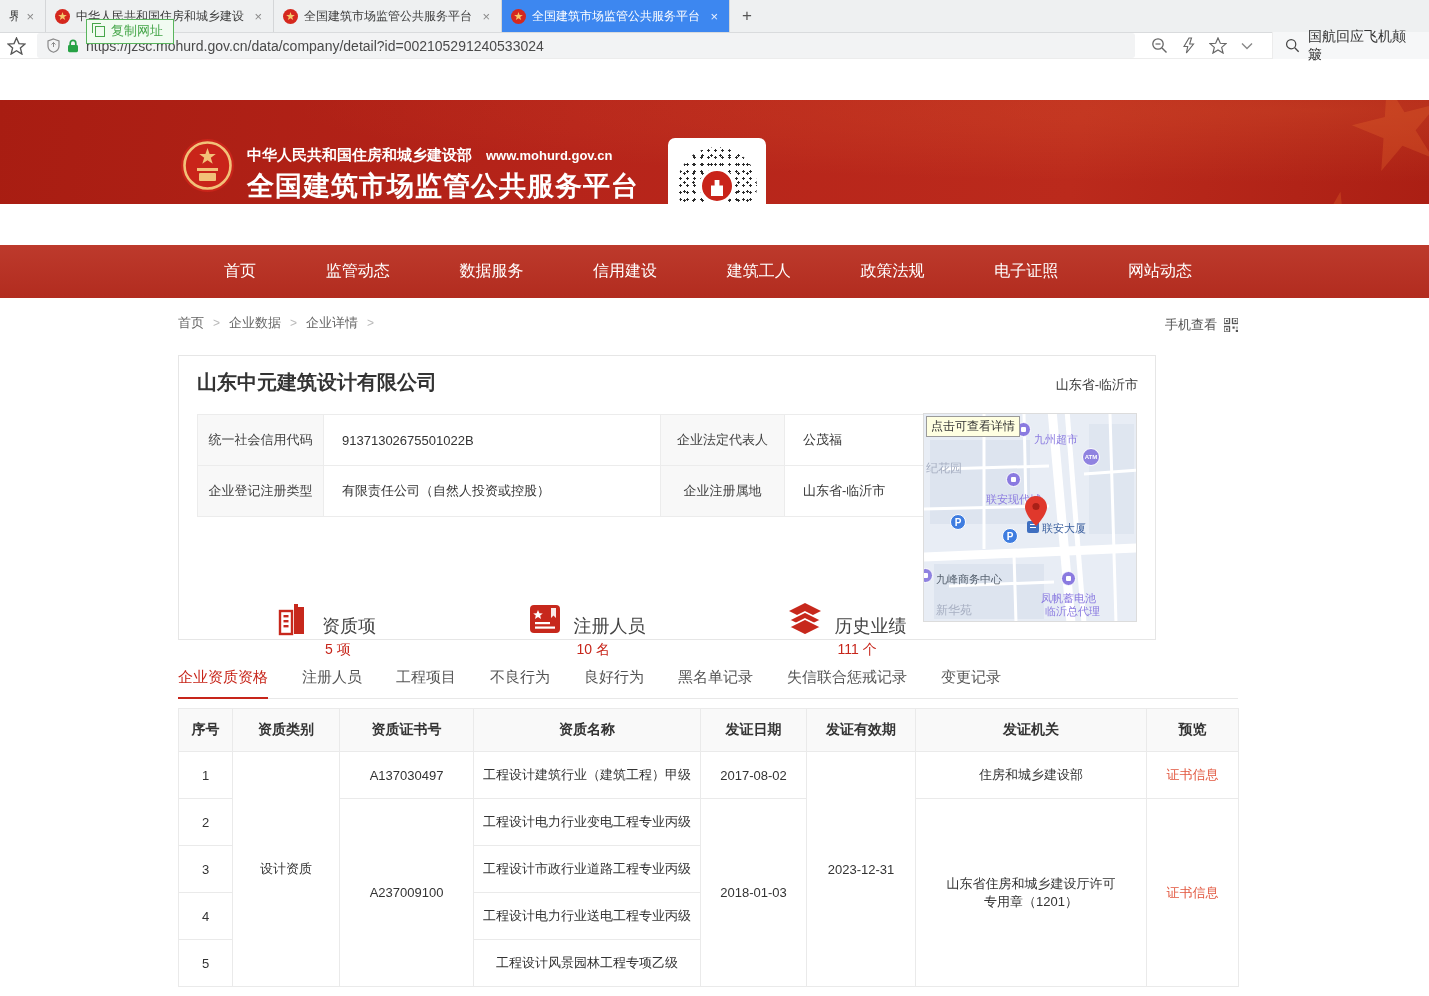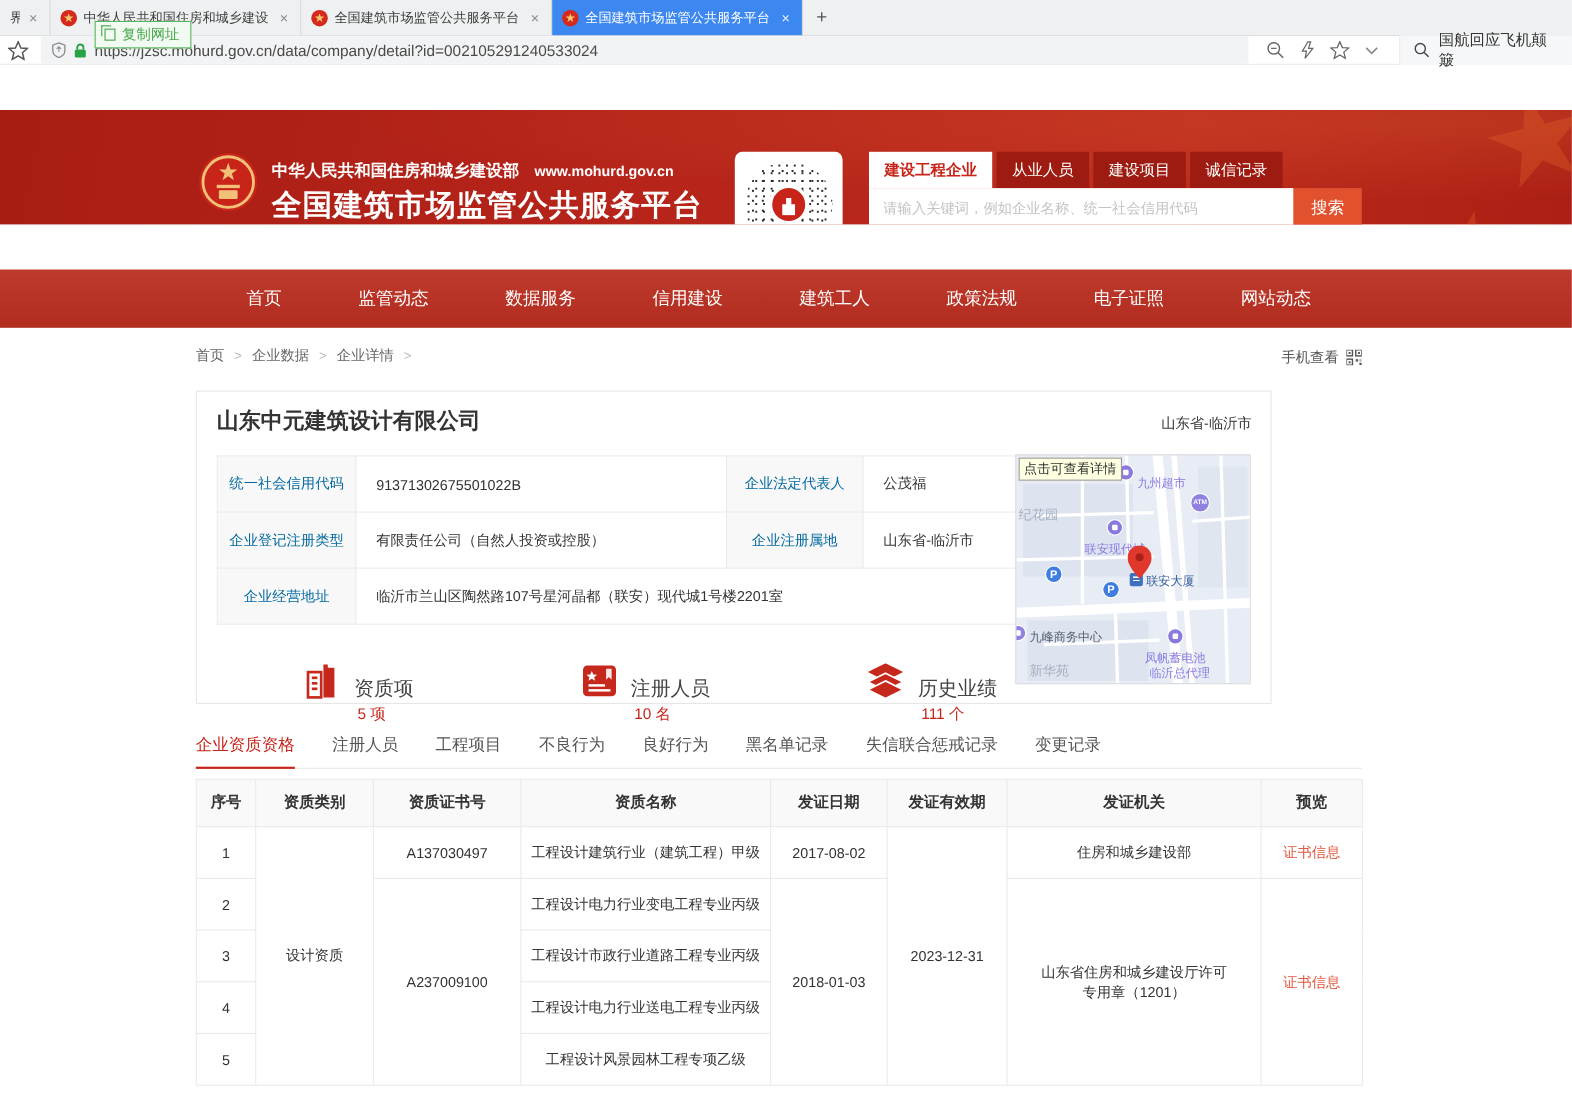--- a/index.html
+++ b/index.html
@@ -95,21 +95,21 @@
     font-size:13px; color:#555; }
 
   
   .company-card { position:absolute; top:355px; left:178px; width:978px; height:285px;
     border:1px solid #e6e6e6; background:#fff; }
   .company-name { position:absolute; left:18px; top:13px; font-size:20px; font-weight:bold; color:#333; }
   .company-region { position:absolute; right:17px; top:20px; font-size:13px; color:#333; }
 
   table.info-table { position:absolute; left:18px; top:58px; border-collapse:collapse; table-layout:fixed; }
   .info-table td { border:1px solid #ececec; height:51px; font-size:13px; }
-  .info-table td.lbl { background:#f8f8f8; text-align:center; color:#0369a1; }
+  .info-table td.lbl { background:#f8f8f8; text-align:center; color:#404040; }
   .info-table td.val { padding-left:18px; color:#333; }
 
   .stats { position:absolute; left:18px; top:222px; width:782px; display:flex; }
   .stat { width:260px; display:flex; justify-content:center; gap:13px; align-items:center; }
   .stat-txt { display:flex; flex-direction:column; gap:3px; }
   .stat-lbl { font-size:18px; color:#444;margin-top:36px; }
   .stat-val { font-size:14px; color:#c7251a; padding-left:3px; }
 
   
   .map { position:absolute; right:18px; top:57px; width:214px; height:209px; border:1px solid #dcdcdc;
@@ -267,32 +267,20 @@
     <div class="site-title">全国建筑市场监管公共服务平台</div>
 
     <div class="qr-box">
       <div class="qr-dots"></div>
       <div class="qr-center">
           <div class="qr-bldg"></div>
         </div>
       <div class="qr-badge">S</div>
     </div>
 
-    <div class="search-module">
-      <div class="search-tabs">
-        <div class="stab active">建设工程企业</div>
-        <div class="stab">从业人员</div>
-        <div class="stab">建设项目</div>
-        <div class="stab">诚信记录</div>
-      </div>
-      <div class="search-row">
-        <input class="search-input" placeholder="请输入关键词，例如企业名称、统一社会信用代码" style="">
-        <button class="search-btn">搜索</button>
-      </div>
-    </div>
   </div>
 </div>
 
 <div class="site-nav">
   <div class="nav-inner">
     <span class="nav-item">首页</span>
     <span class="nav-item">监管动态</span>
     <span class="nav-item">数据服务</span>
     <span class="nav-item">信用建设</span>
     <span class="nav-item">建筑工人</span>
@@ -343,24 +331,20 @@
       <td class="lbl">统一社会信用代码</td>
       <td class="val">91371302675501022B</td>
       <td class="lbl">企业法定代表人</td>
       <td class="val">公茂福</td>
     </tr>
     <tr>
       <td class="lbl">企业登记注册类型</td>
       <td class="val">有限责任公司（自然人投资或控股）</td>
       <td class="lbl">企业注册属地</td>
       <td class="val">山东省-临沂市</td>
-    </tr>
-    <tr>
-      <td class="lbl">企业经营地址</td>
-      <td class="val" colspan="3">临沂市兰山区陶然路107号星河晶都（联安）现代城1号楼2201室</td>
     </tr>
   </tbody>
     </table>
 
   <div class="stats">
     <div class="stat">
       <span>
         <svg width="31" height="34" viewBox="0 0 31 34">
           <rect x="2" y="9" width="12" height="23" fill="none" stroke="#c7281c" stroke-width="2.4"></rect>
           <rect x="5.5" y="13" width="5" height="2.4" fill="#c7281c"></rect>

